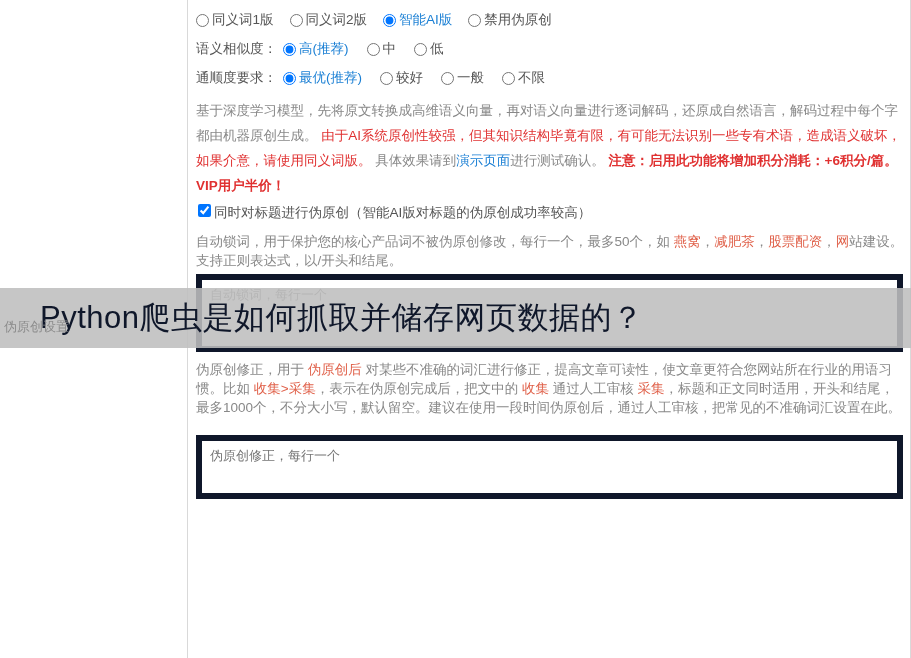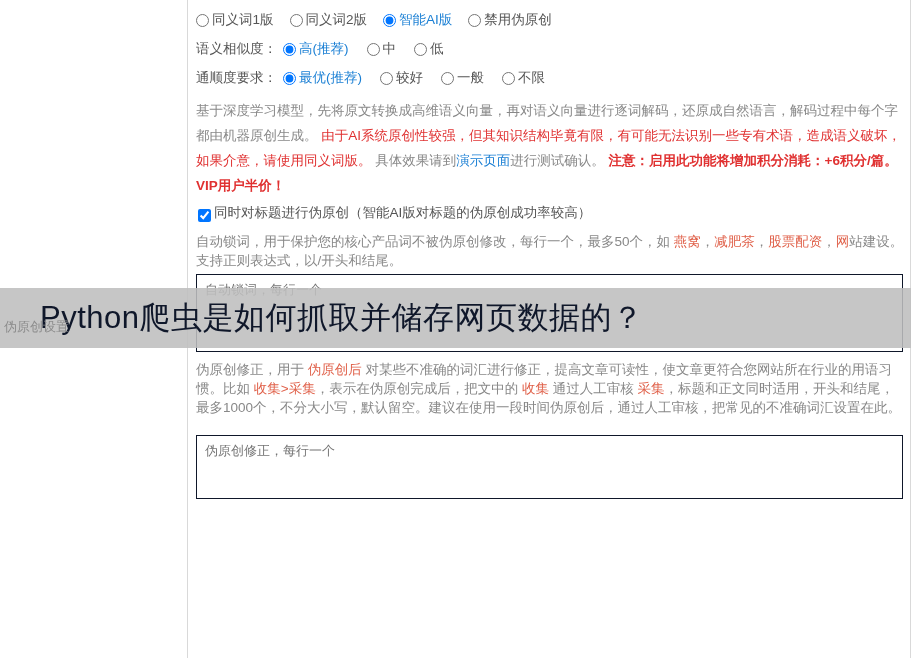--- a/index.html
+++ b/index.html
@@ -61,38 +61,38 @@
     line-height: 25px;
     color: #888;
     margin: 6px 0 4px 0;
     width: 708px;
   }
   .desc .red { color: #e03131; }
   .desc .redb { color: #e03131; font-weight: bold; }
   .desc .link { color: #1a7fd4; text-decoration: none; }
   .cb-row {
     display: flex;
-    align-items: flex-end;
+    align-items: flex-start;
     margin: 6px 0 10px 2px;
     font-size: 13.5px;
     color: #555;
   }
   .cb-row .lbl { color: #555; }
   .desc2 {
     font-size: 13.5px;
     line-height: 19px;
     color: #888;
     width: 708px;
     margin: 8px 0 4px 0;
   }
   .kw { color: #e0614a; }
   textarea {
     display: block;
     width: 707px;
-    border: 1px solid #0f172a;
+    border: 6px solid #0f172a;
     font-family: "Liberation Sans", sans-serif;
     font-size: 13px;
     color: #888;
     padding: 6px 8px;
     resize: none;
     outline: none;
     background: #fff;
   }
   #lock-textarea { height: 78px; margin-top: 2px; }
   #fix-textarea  { height: 64px; margin-top: 18px; }

